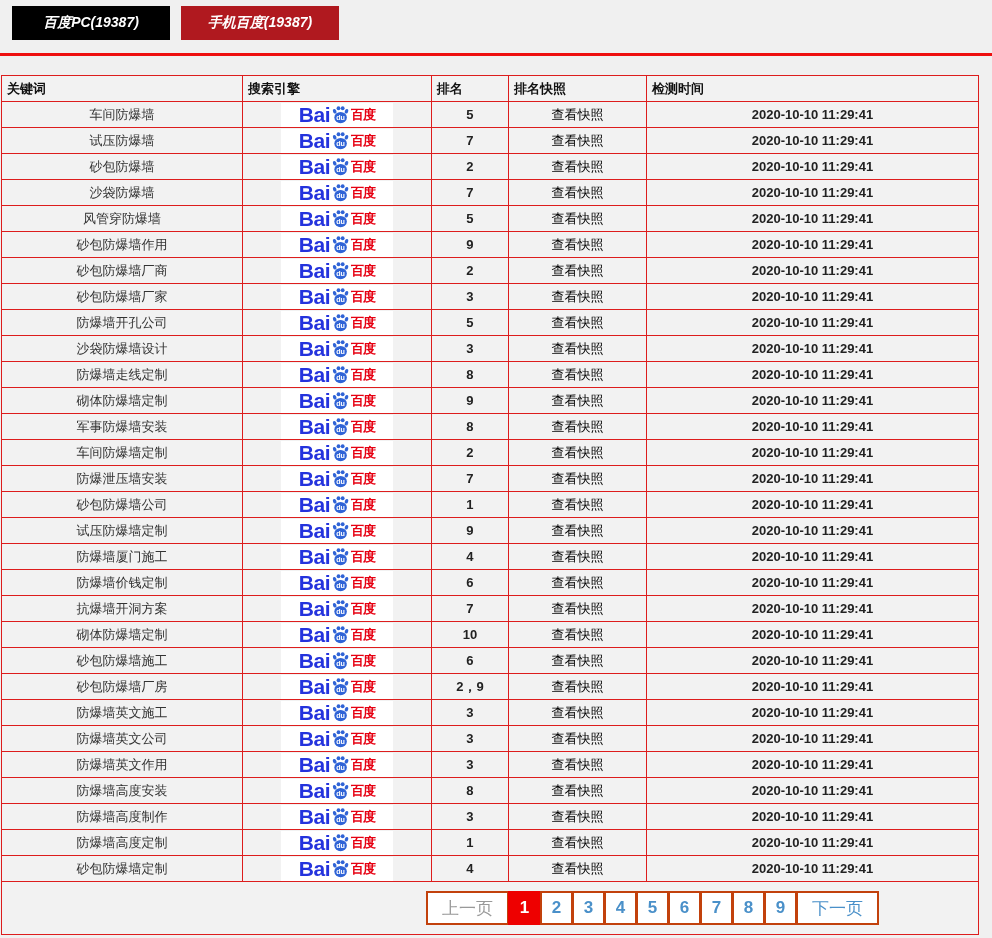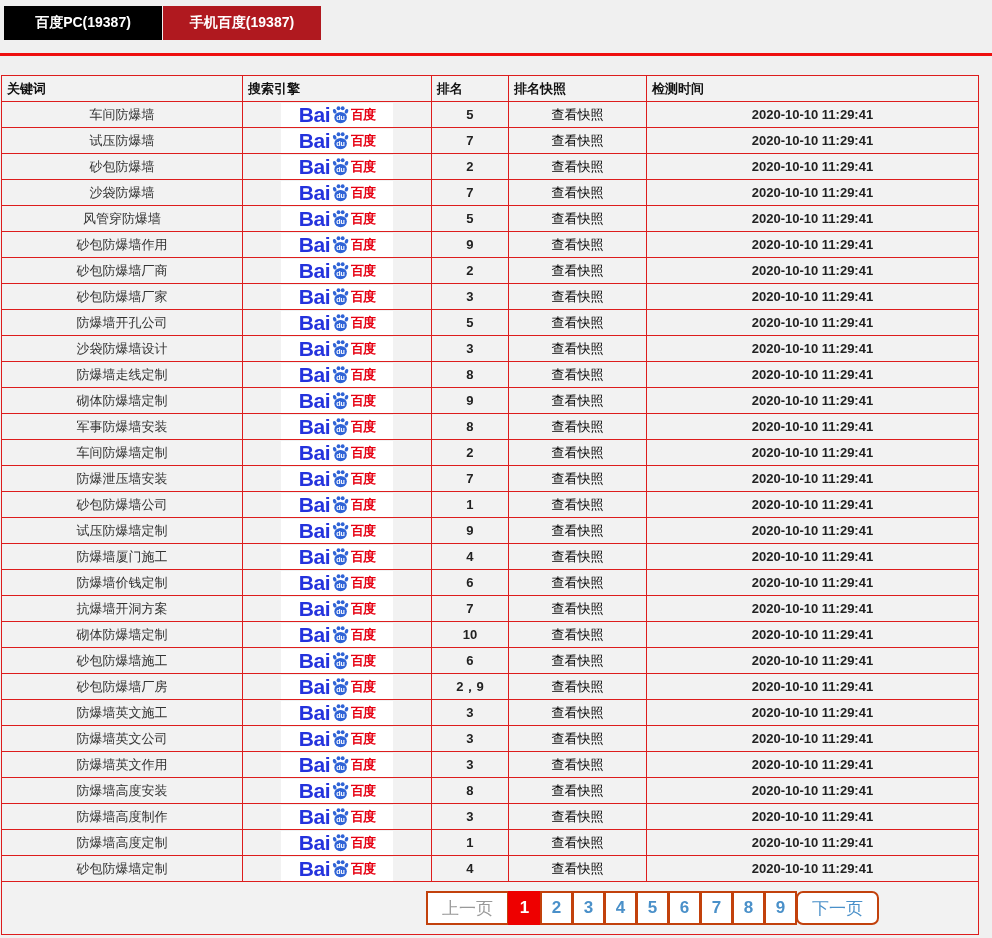--- a/index.html
+++ b/index.html
@@ -5,21 +5,21 @@
   * { margin:0; padding:0; box-sizing:border-box; }
   html,body { width:992px; }
   body {
     background:#f0f0f0;
     font-family:"Liberation Sans","DejaVu Sans",sans-serif;
     color:#222;
     width:992px; height:938px;
     overflow:hidden;
   }
   
-  .tabbar { display:flex; gap:1px; padding:6px 0 0 4px; }
+  .tabbar { display:flex; gap:11px; padding:6px 0 0 12px;font-style:italic; }
   .tab {
     height:34px; min-width:158px; padding:0 18px;
     display:flex; align-items:center; justify-content:center;
     color:#fff; font-weight:bold; font-size:14px; cursor:pointer;
   }
   .tab-pc { background:#000000; }
   .tab-mobile { background:#b0191f; }
   .top-divider { margin-top:13px; height:3px; background:#ee0f0f; }
 
   
@@ -61,21 +61,21 @@
     padding-right:95px; height:52px;
   }
   .pg-btn {
     display:flex; align-items:center; justify-content:center;
     height:34px; min-width:33px; padding:0 6px;
     background:#ffffff; border:2px solid #c2410c; margin-left:-1px;
     color:#4a90c9; font-size:17px; font-weight:bold; cursor:pointer;
   }
   .pg-prev, .pg-next { padding:0 14px; font-weight:normal; }
   .pg-prev { color:#999999; }
-  .pg-next { color:#4a90c9;border-radius:7px; }
+  .pg-next { color:#4a90c9; }
   .pg-btn.active { background:#ee0000; border-color:#ee0000; color:#ffffff; }
 </style>
 </head>
 <body>
 
 <div class="tabbar">
   <div class="tab tab-pc">百度PC(19387)</div>
   <div class="tab tab-mobile">手机百度(19387)</div>
 </div>
 <div class="top-divider"></div>

